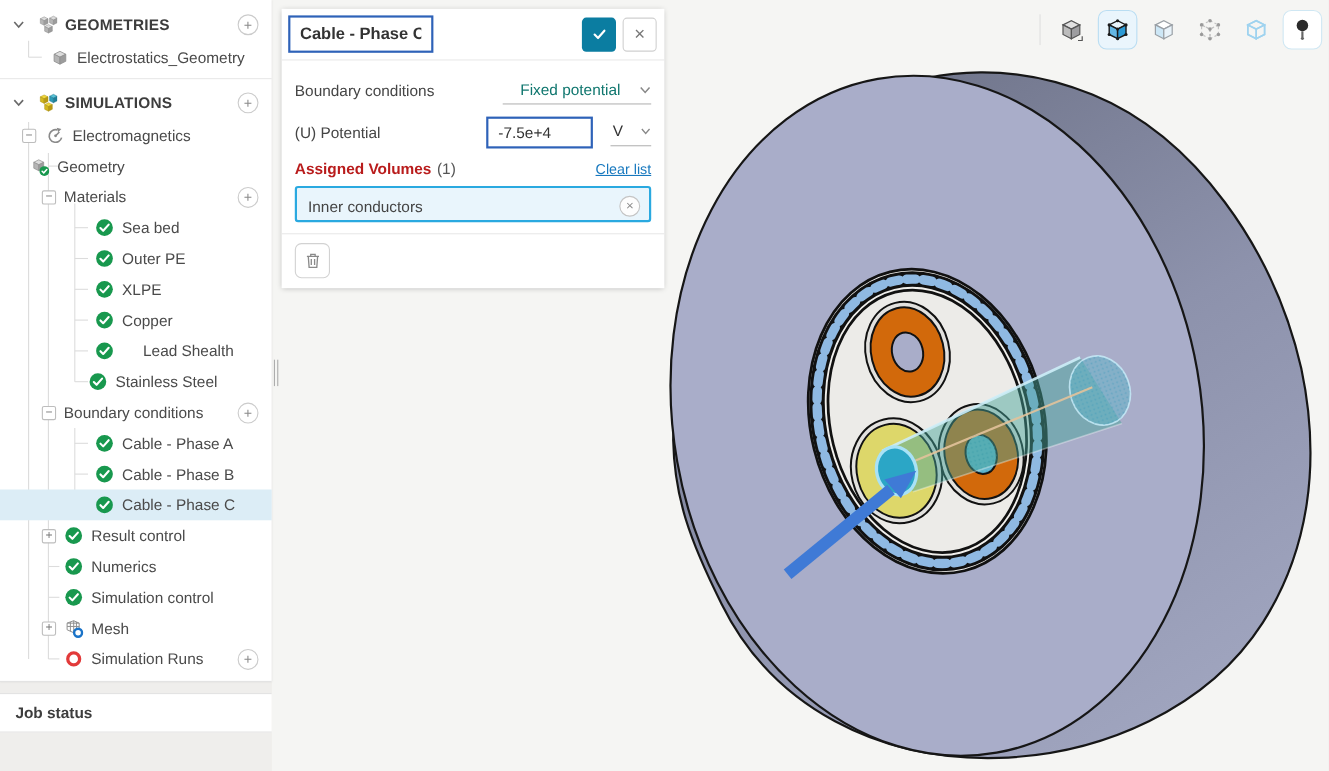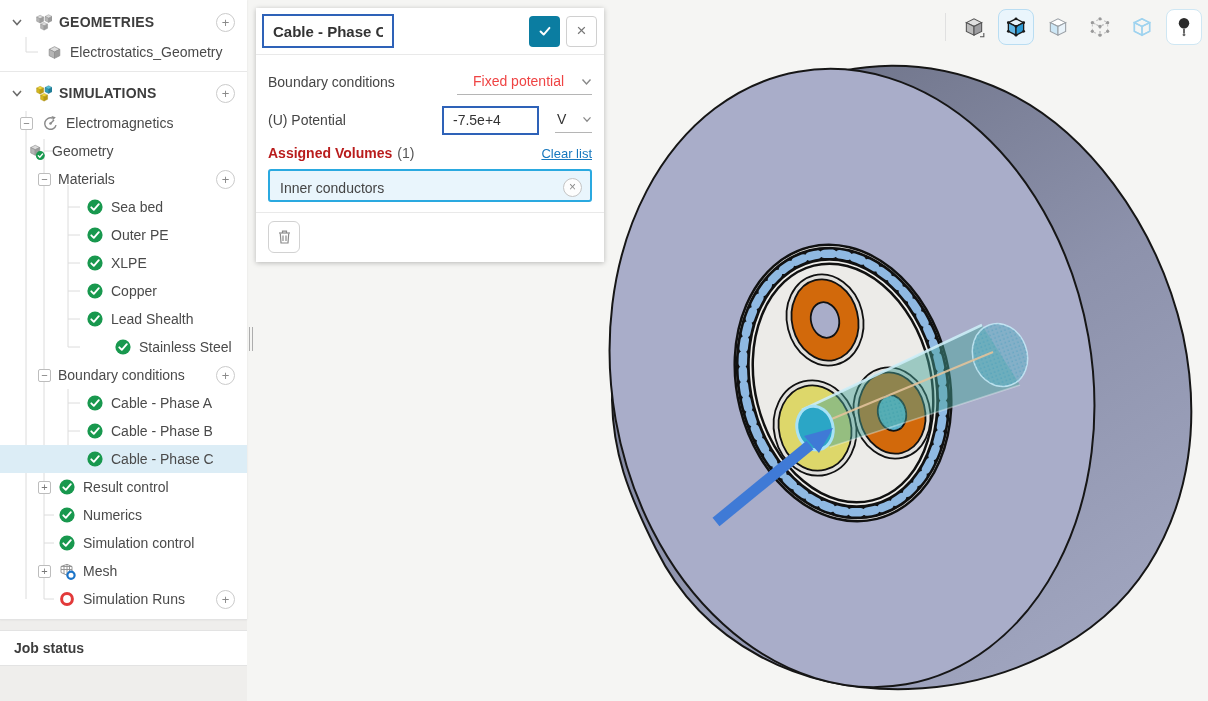--- a/index.html
+++ b/index.html
@@ -46,21 +46,21 @@
   
   .panel{position:absolute;left:256px;top:8px;width:348px;background:#fff;box-shadow:0 1px 5px rgba(0,0,0,.25);z-index:40;font-size:14px}
   .panel-header{display:flex;align-items:center;padding:6px 7px 6px 6px;border-bottom:1px solid #e9e9e9}
   .title-input{width:132px;height:34px;border:2px solid var(--c-blue-accent);padding:0 9px;font-size:15px;font-weight:bold;color:#333;font-family:inherit;outline:none}
   .hbtn{width:31px;height:31px;border-radius:4px;display:flex;align-items:center;justify-content:center;cursor:pointer}
   .hbtn.confirm{background:var(--c-teal-btn);margin-left:auto}
   .hbtn.close{background:#fff;border:1px solid #d0d0d0;margin-left:6px;color:#777;font-size:17px}
   .panel-body{padding:8px 12px 0}
   .prow{display:flex;align-items:center;height:38px}
   .prow .plabel{color:#454545}
-  .select-ctl{margin-left:auto;position:relative;width:135px;border-bottom:1px solid #b5b5b5;padding:4px 14px 5px 2px;text-align:center;color:#ef4444;cursor:pointer}
+  .select-ctl{margin-left:auto;position:relative;width:135px;border-bottom:1px solid #b5b5b5;padding:4px 14px 5px 2px;text-align:center;color:#0f766e;cursor:pointer}
   .caret{position:absolute;right:0;top:9px}
   .pot-input{margin-left:auto;width:97px;height:29px;border:2px solid var(--c-blue-accent);padding:0 9px;font-size:14px;color:#333;font-family:inherit;outline:none}
   .unit-ctl{position:relative;width:37px;margin-left:16px;border-bottom:1px solid #b5b5b5;padding:4px 12px 5px 2px;color:#333;cursor:pointer}
   .av-row{display:flex;align-items:baseline;margin:6px 0 8px}
   .av-label{font-weight:bold;color:#b91c1c}
   .av-count{color:#555;margin-left:5px}
   .clear-link{margin-left:auto;color:var(--c-link);font-size:13px;text-decoration:underline;cursor:pointer}
   .chip{position:relative;display:flex;align-items:center;height:33px;background:var(--c-chip-bg);border:2px solid var(--c-chip-border);border-radius:3px;padding:4px 38px 0 10px;color:#444}
   .chip .chip-x{position:absolute;right:8px;width:19px;height:19px;border:1px solid #c4c4c4;border-radius:50%;background:#fdfdfd;color:#8a8a8a;font-size:12px;line-height:17px;text-align:center;cursor:pointer}
   .panel-footer{margin-top:10px;border-top:1px solid #e9e9e9;padding:8px 12px 9px}
@@ -366,30 +366,30 @@
         </div>
         <div class="tree-row" style="padding-left: 86px;">
           <span class="ticon">
             <svg width="18" height="18" viewBox="0 0 18 18">
               <circle cx="9" cy="9" r="7.6" fill="#18984e"></circle>
               <path d="M5.3,9.3 7.8,11.8 12.8,6.2" stroke="#fff" stroke-width="1.9" fill="none" stroke-linecap="round" stroke-linejoin="round"></path>
             </svg>
           </span>
           <span class="tlabel">Copper</span>
         </div>
-        <div class="tree-row" style="padding-left: 86px;">
+        <div class="tree-row" style="padding-left: 86px; gap: 19px;">
           <span class="ticon">
             <svg width="18" height="18" viewBox="0 0 18 18">
               <circle cx="9" cy="9" r="7.6" fill="#18984e"></circle>
               <path d="M5.3,9.3 7.8,11.8 12.8,6.2" stroke="#fff" stroke-width="1.9" fill="none" stroke-linecap="round" stroke-linejoin="round"></path>
             </svg>
           </span>
           <span class="tlabel">Lead Shealth</span>
         </div>
-        <div class="tree-row" style="padding-left: 114px;">
+        <div class="tree-row" style="padding-left: 80px;">
           <span class="ticon">
             <svg width="18" height="18" viewBox="0 0 18 18">
               <circle cx="9" cy="9" r="7.6" fill="#18984e"></circle>
               <path d="M5.3,9.3 7.8,11.8 12.8,6.2" stroke="#fff" stroke-width="1.9" fill="none" stroke-linecap="round" stroke-linejoin="round"></path>
             </svg>
           </span>
           <span class="tlabel">Stainless Steel</span>
         </div>
         <div class="tree-row" style="padding-left: 58px;">
           <span class="lead box" style="left: 38px;">−</span>

